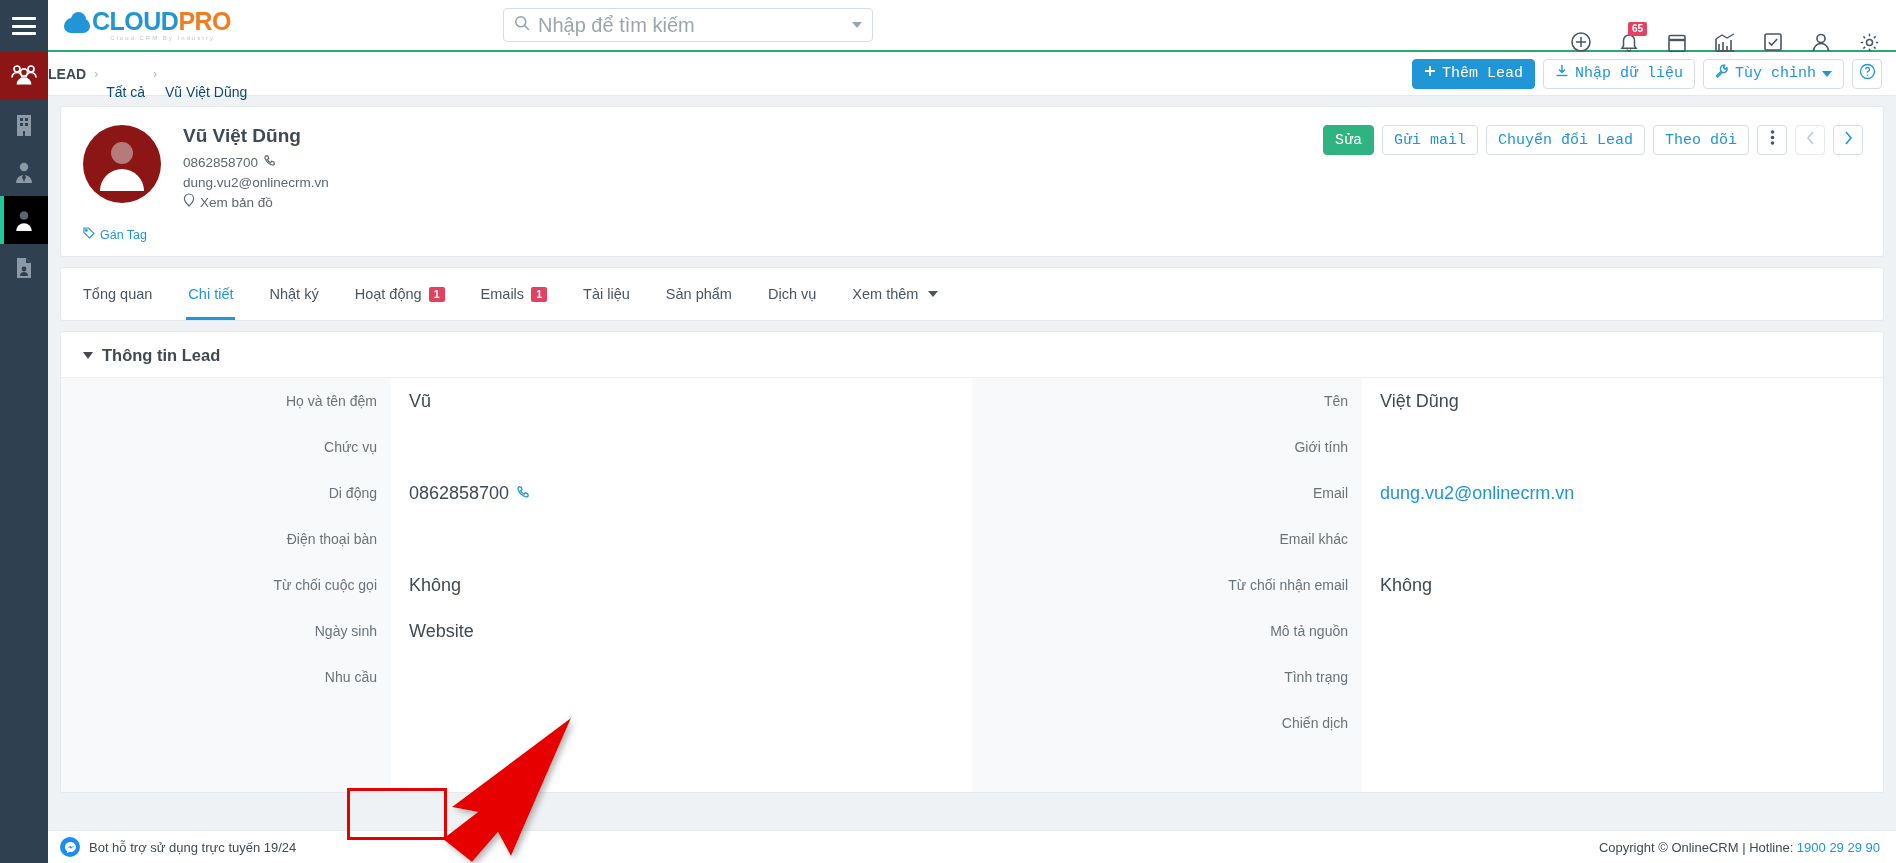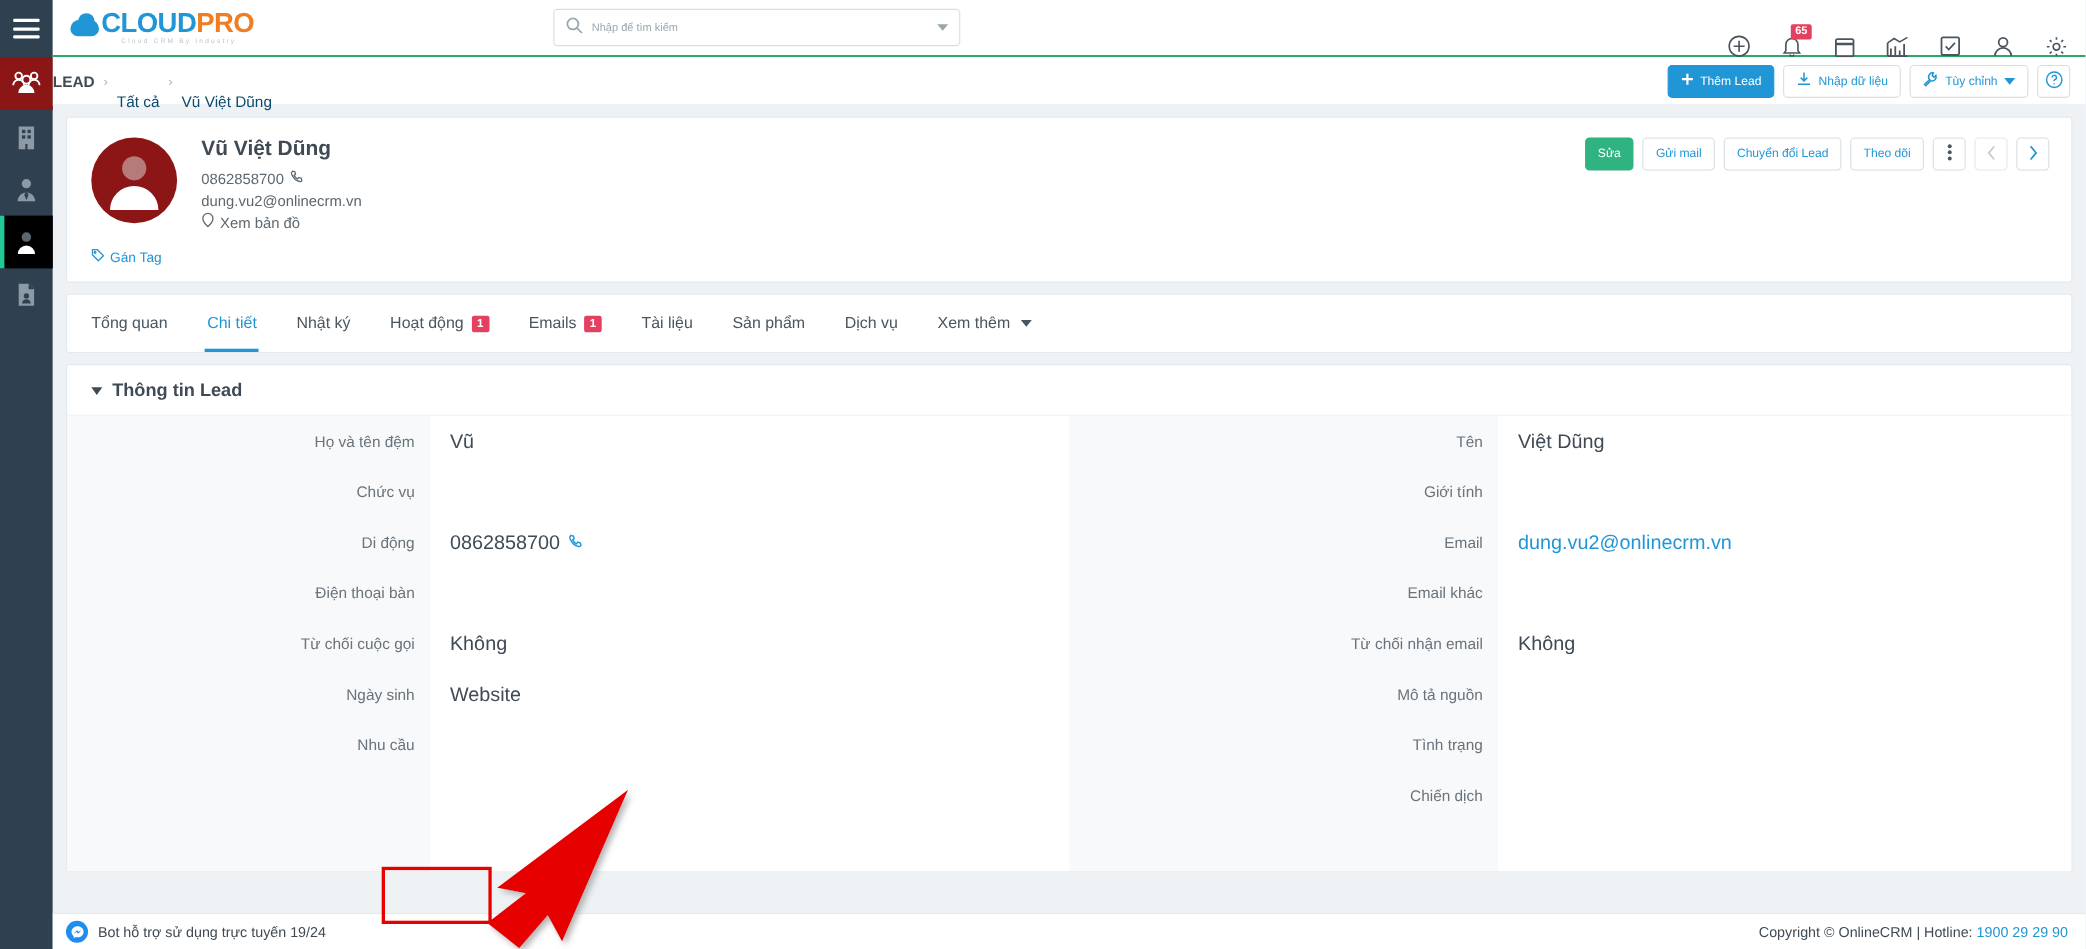--- a/index.html
+++ b/index.html
@@ -55,21 +55,21 @@
   .logo-text .c1 { color: #2196d6; }
   .logo-text .c2 { color: #f07d22; }
   .logo-sub { font-size: 6px; color: #b9c6cd; letter-spacing: 2px; margin-top: 1px; margin-left:2px;}
 
   .searchwrap { position: absolute; left: 455px; top: 8px; width: 370px; }
   .searchbox {
     height: 34px; border: 1px solid #d7dee3; border-radius: 4px; background: #fff;
     display: flex; align-items: center; padding: 0 10px; width: 100%;
   }
   .searchbox input {
-    flex: 1; border: 0; outline: 0; font-size: 10px; color: #8b5cf6;
+    flex: 1; border: 0; outline: 0; font-size: 20px; color: #8b5cf6;
     font-family: "Liberation Sans", sans-serif; margin-left: 8px; background: transparent;
   }
   .searchbox input::placeholder { color: #9aa6ad; }
   .chev-down { width: 0; height: 0; border-left: 5px solid transparent; border-right: 5px solid transparent; border-top: 6px solid #9aa6ad; }
 
   .topicons { position: absolute; right: 14px; top: 16px; height: 52px; display: flex; align-items: center; gap: 22px; }
   .ticon { position: relative; width: 26px; height: 26px; display: flex; align-items: center; justify-content: center; cursor: pointer; }
   .badge-red {
     position: absolute; top: -7px; left: 12px; background: #e4405f; color: #fff;
     font-size: 10px; line-height: 13px; min-width: 19px; height: 14px; border-radius: 2px;
@@ -81,22 +81,22 @@
     height: 44px; background: #fff; display: flex; align-items: center;
     border-bottom: 1px solid #e3e9ed; position: relative; 
   }
   .crumb { font-size: 14px; color: #505a63; display: flex; align-items: center; }
   .crumb b { font-weight: 600; color: #3f4a54; }
   .crumb .sep { margin: 0 8px; color: #a9b3ba; font-size: 12px; }
   .crumb a { color: #0c4a6e; text-decoration: none; margin-top: 36px; }
   .crumb-actions { position: absolute; right: 14px; display: flex; align-items: center; gap: 8px; }
   .btn {
     height: 30px; border-radius: 4px; border: 1px solid #d7dee3; background: #fff;
-    color: #2196d6; font-size: 11px; display: inline-flex; align-items: center; gap: 6px;
-    padding: 0 11px; cursor: pointer; font-family: Liberation Sans, sans-serif; white-space: nowrap;
+    color: #2196d6; font-size: 15px; display: inline-flex; align-items: center; gap: 6px;
+    padding: 0 11px; cursor: pointer; font-family: Liberation Mono, monospace; white-space: nowrap;
   }
   .btn.primary { background: #2196d6; border-color: #2196d6; color: #fff; }
   .btn.icononly { padding: 0; width: 30px; justify-content: center; }
 
   
   .content { flex: 1; overflow: hidden; padding: 10px 12px 0 12px; }
 
   .card { background: #fff; border: 1px solid #e3e9ed; border-radius: 3px; }
 
   

